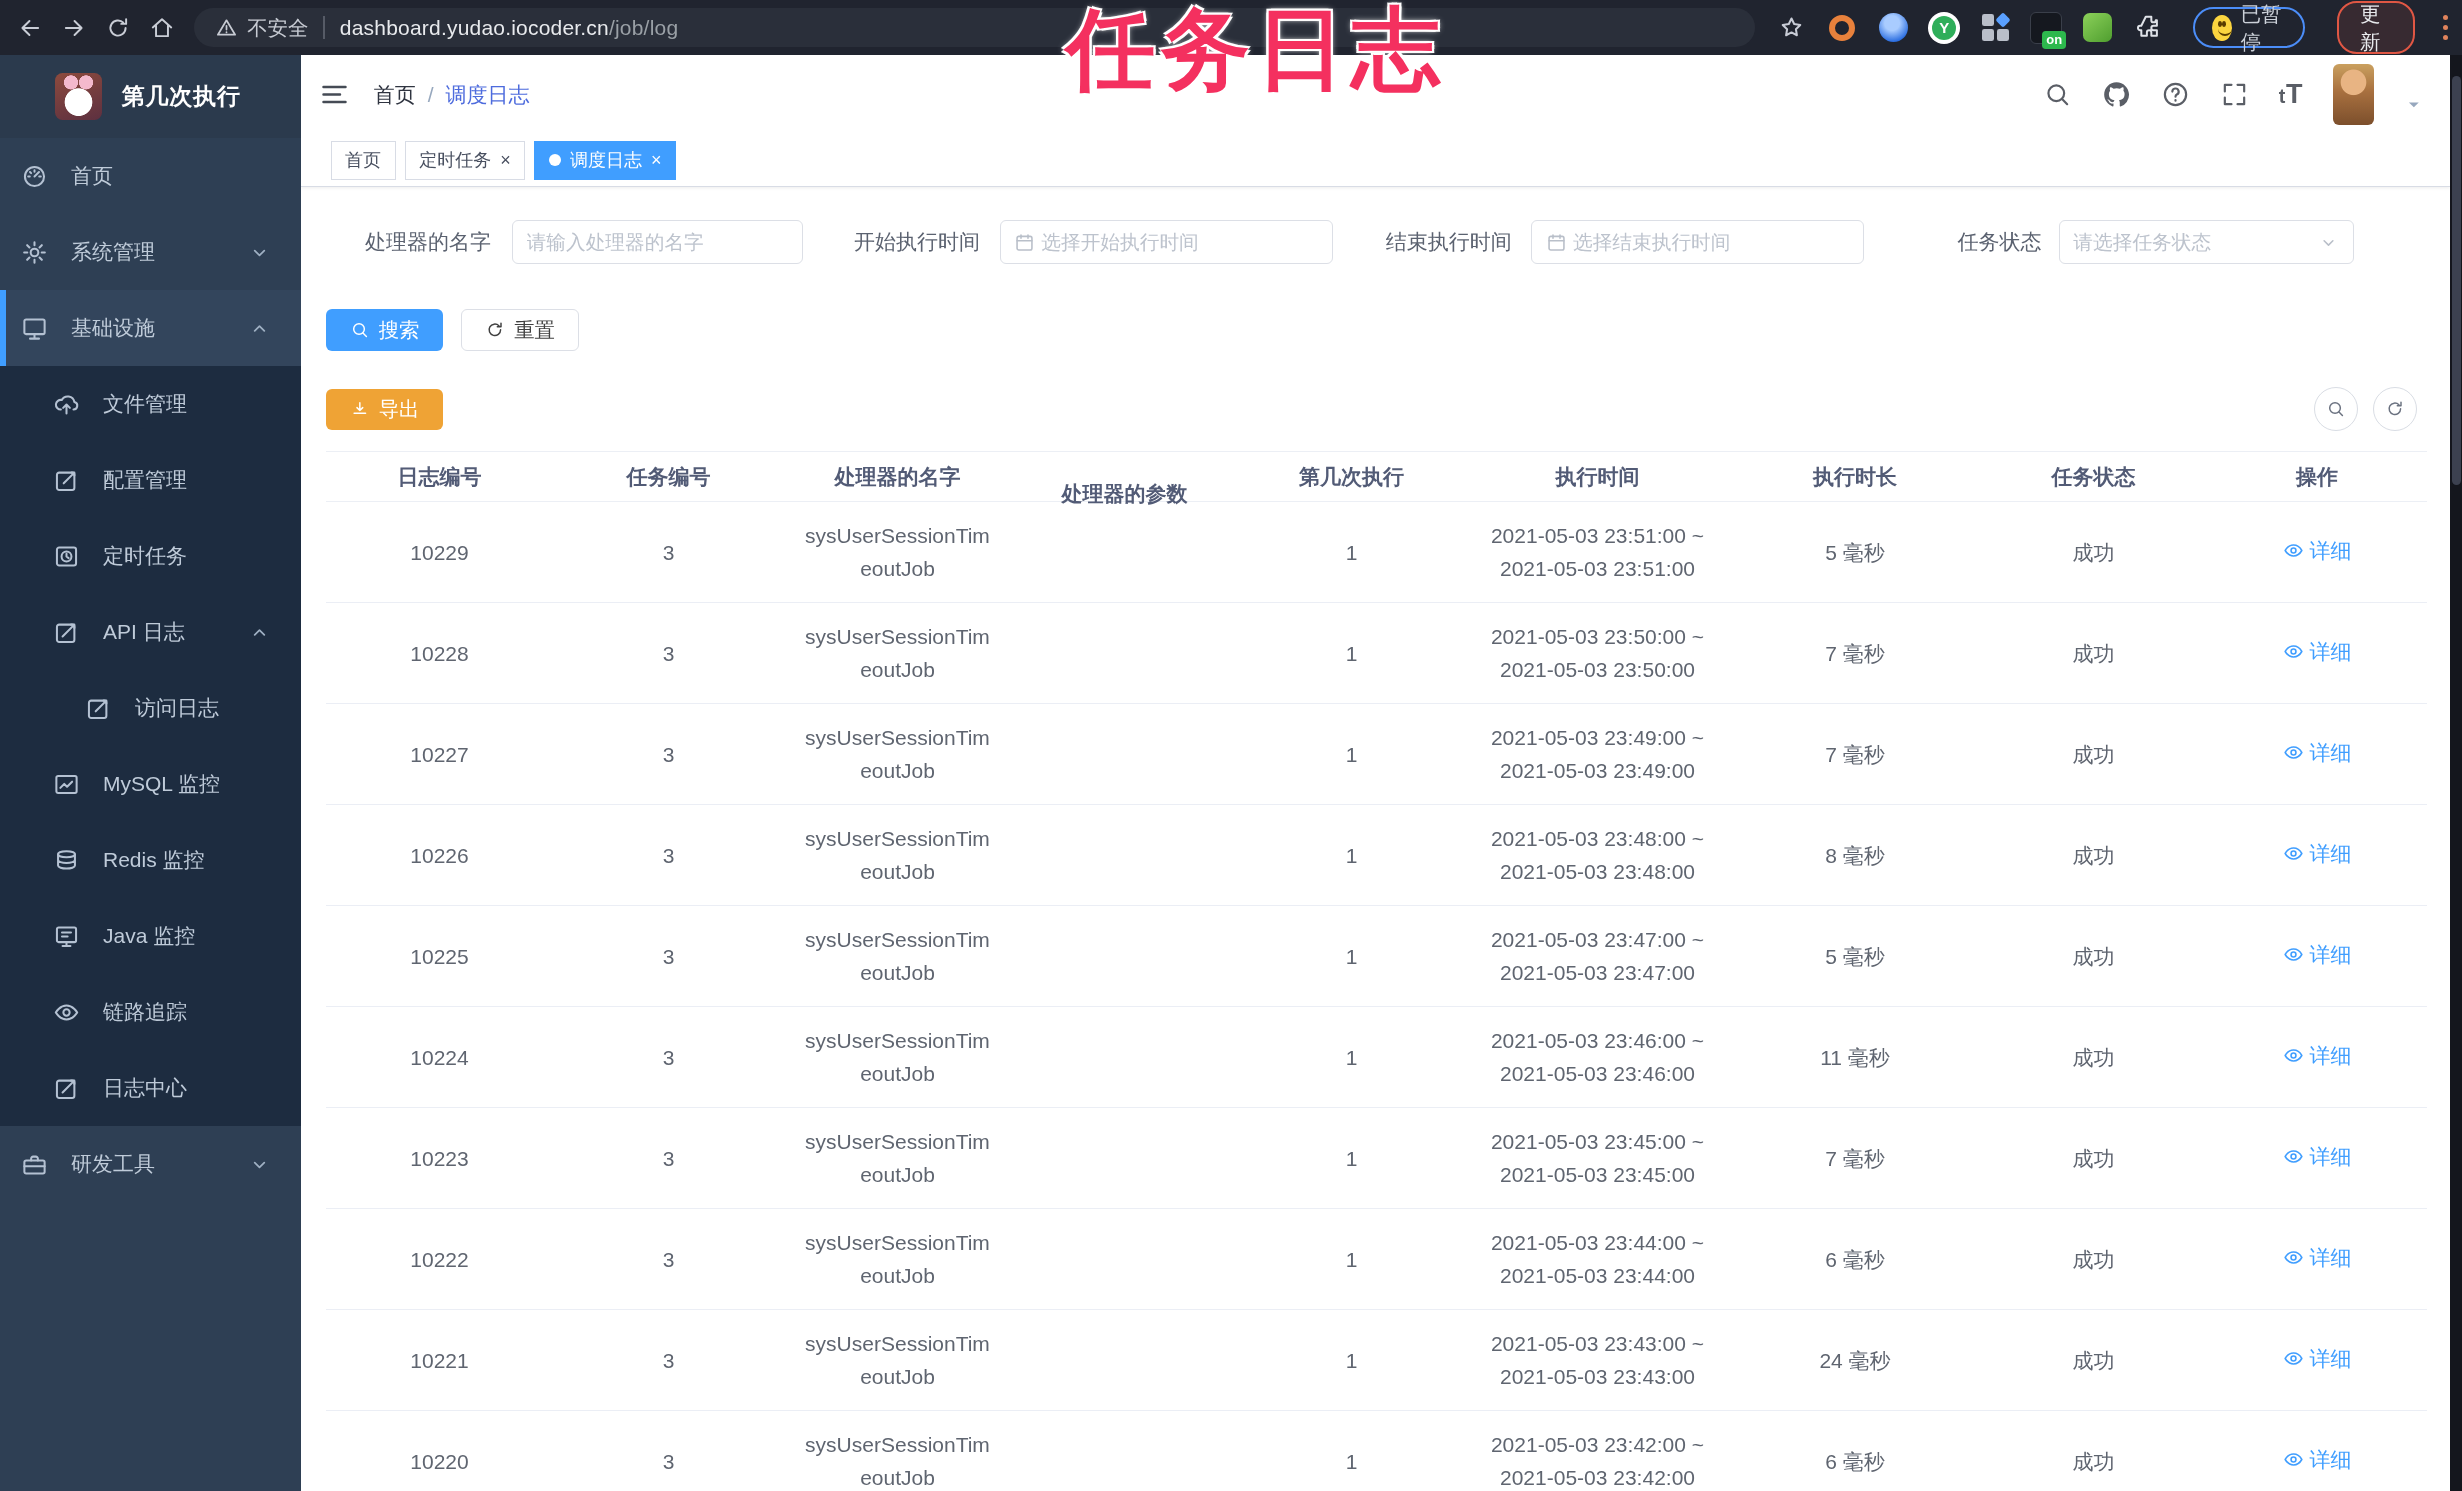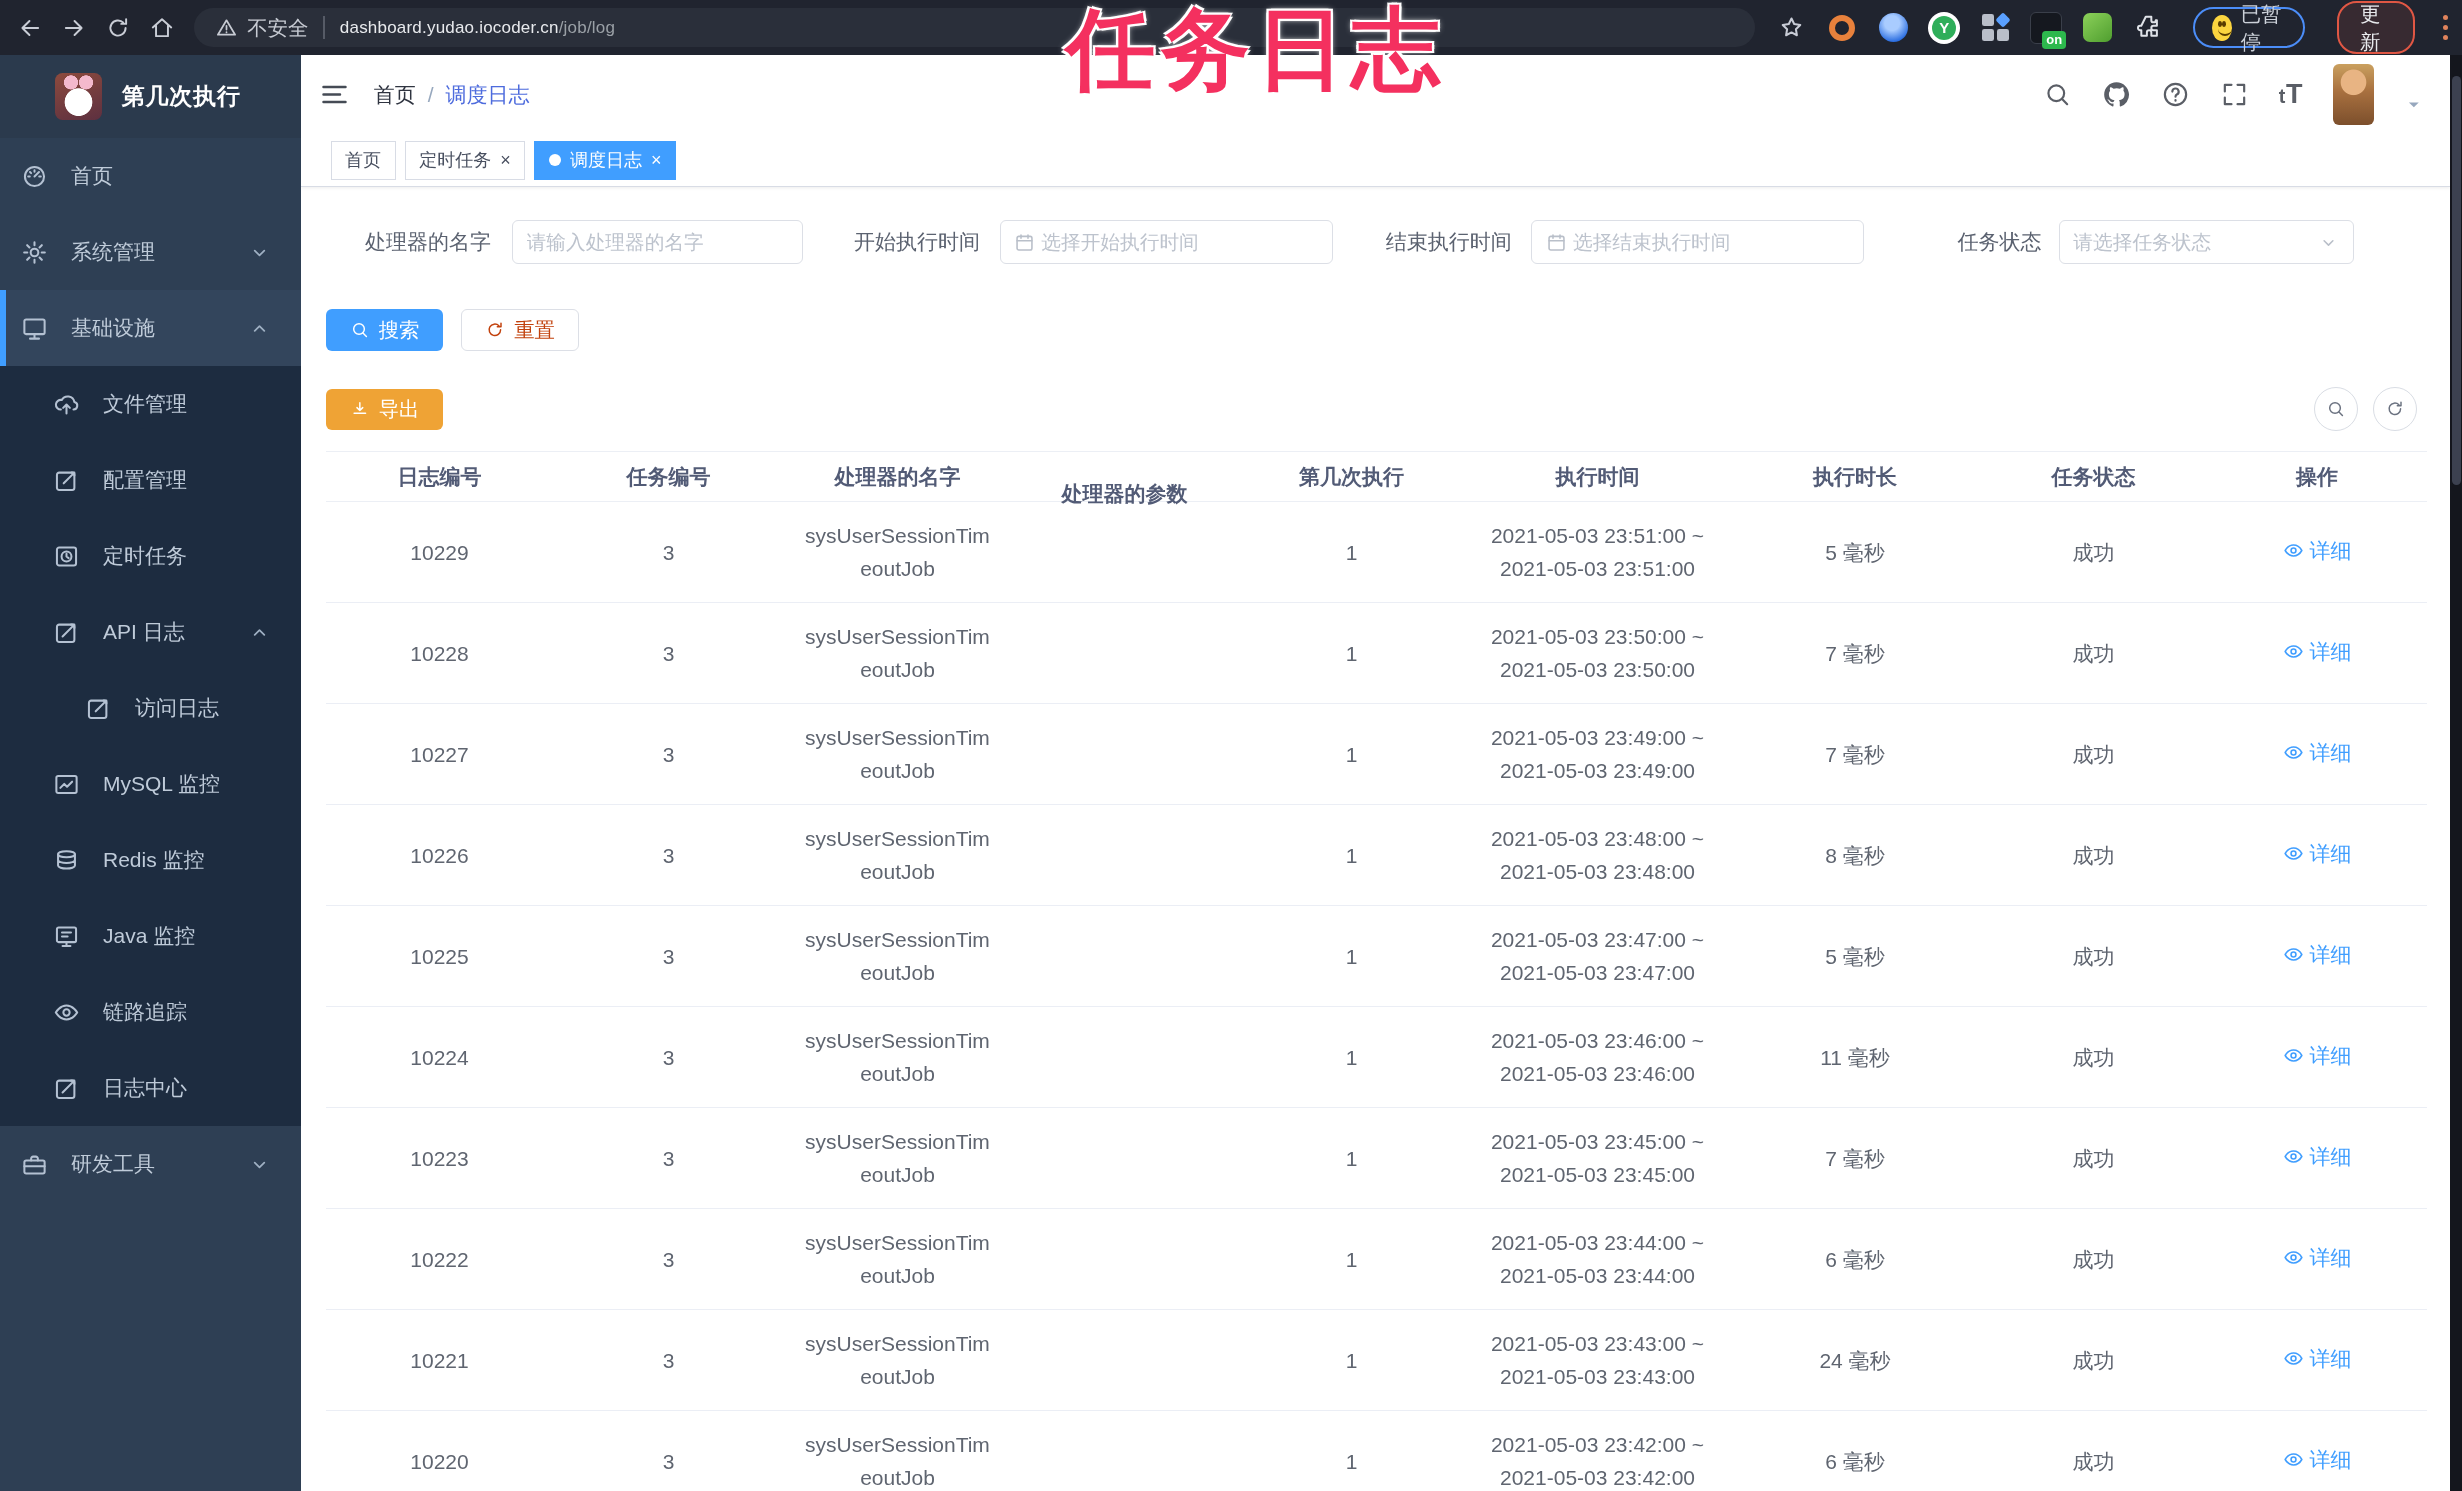--- a/index.html
+++ b/index.html
@@ -9,21 +9,21 @@
   svg.fillic { fill:currentColor; stroke:none; display:block; }
 
   
   .chrome { position:absolute; top:0; left:0; width:2462px; height:55px; background:#20242f; display:flex; align-items:center; z-index:30; }
   .chrome-btn { width:44px; height:44px; display:flex; align-items:center; justify-content:center; color:#c9cdd6; flex:0 0 auto; }
   .chrome-btn svg { width:26px; height:26px; }
   .omnibox { margin-left:10.6px; width:1561px; height:39px; border-radius:19.7px; background:#2a2f3a; display:flex; align-items:center; padding:0 21px; color:#c7cbd3; flex:0 0 auto; }
   .omnibox .warn { width:23px; height:23px; margin-right:9px; color:#c7cbd3; }
   .omnibox .sec { font-size:20.4px; }
   .omnibox .div { width:1.5px; height:23px; background:#565b66; margin:0 15px; }
-  .omnibox .url { font-size:17px; color:#e8eaed; letter-spacing:0.2px; }
+  .omnibox .url { font-size:21px; color:#e8eaed; letter-spacing:0.2px; }
   .omnibox .url .path { color:#9aa0a6; }
   .chrome-right { display:flex; align-items:center; margin-left:19.7px; gap:18px; }
   .cicon { width:33px; height:33px; display:flex; align-items:center; justify-content:center; flex:0 0 auto; }
   .star-ic { width:27px; height:27px; color:#c8ccd6; }
   .ext-orange { width:26px; height:26px; border-radius:50%; border:6.8px solid #e8813c; }
   .ext-blue { width:29px; height:29px; border-radius:50%; background:radial-gradient(circle at 45% 35%, #a9ccff 0 30%, #2a6de0 75%); }
   .ext-y { width:32px; height:32px; border-radius:50%; background:#fff; display:flex; align-items:center; justify-content:center; }
   .ext-y i { width:24px; height:24px; border-radius:50%; background:#2fae5a; color:#fff; font-style:normal; font-weight:bold; font-size:15px; display:flex; align-items:center; justify-content:center; }
   .ext-grid { width:27px; height:27px; display:grid; grid-template-columns:12px 12px; grid-template-rows:12px 12px; gap:3px; }
   .ext-grid i { background:#b9bec9; border-radius:2.3px; }
@@ -90,21 +90,21 @@
   .inp input { border:none; outline:none; font-size:19.7px; color:#606266; width:100%; background:transparent; font-family:inherit; }
   .inp input::placeholder { color:#bdc3cd; }
   .inp .cal { width:21px; height:21px; color:#b9bfc9; flex:0 0 auto; }
   .inp .chev { width:21px; height:21px; color:#b9bfc9; flex:0 0 auto; }
   .w-name { width:291px; } .w-date { width:333px;gap:6px; } .w-sel { width:295px; }
 
   .btnrow { display:flex; align-items:center; margin-top:45px; gap:18px; }
   .btn { height:42px; border-radius:6px; display:inline-flex; align-items:center; justify-content:center; gap:9px; font-size:20.4px; padding:0 23px; cursor:pointer; border:0.8px solid transparent; }
   .btn .bic { width:19.7px; height:19.7px; }
   .btn-search { background:#409eff; color:#fff; }
-  .btn-reset { background:#fff; color:#c2410c; border-color:#dcdfe6; }
+  .btn-reset { background:#fff; color:#404040; border-color:#dcdfe6; }
   .exportrow { display:flex; align-items:center; margin-top:36px; padding-right:33px; }
   .btn-export { background:#efa335; color:#fff; height:41px; }
   .circles { margin-left:auto; display:flex; gap:15px; }
   .circle-btn { width:44px; height:44px; border-radius:50%; border:0.8px solid #d9dde4; background:#fff; color:#6b7280; display:flex; align-items:center; justify-content:center; cursor:pointer; }
   .circle-btn svg { width:19.7px; height:19.7px; }
 
   
   .table { width:2101px; margin-top:20.4px; font-size:21px; }
   .thead { display:flex; border-top:0.8px solid #eceff5; border-bottom:0.8px solid #eceff5; height:51px; align-items:center; }
   .th { color:#525b76; font-weight:600; text-align:center; }

